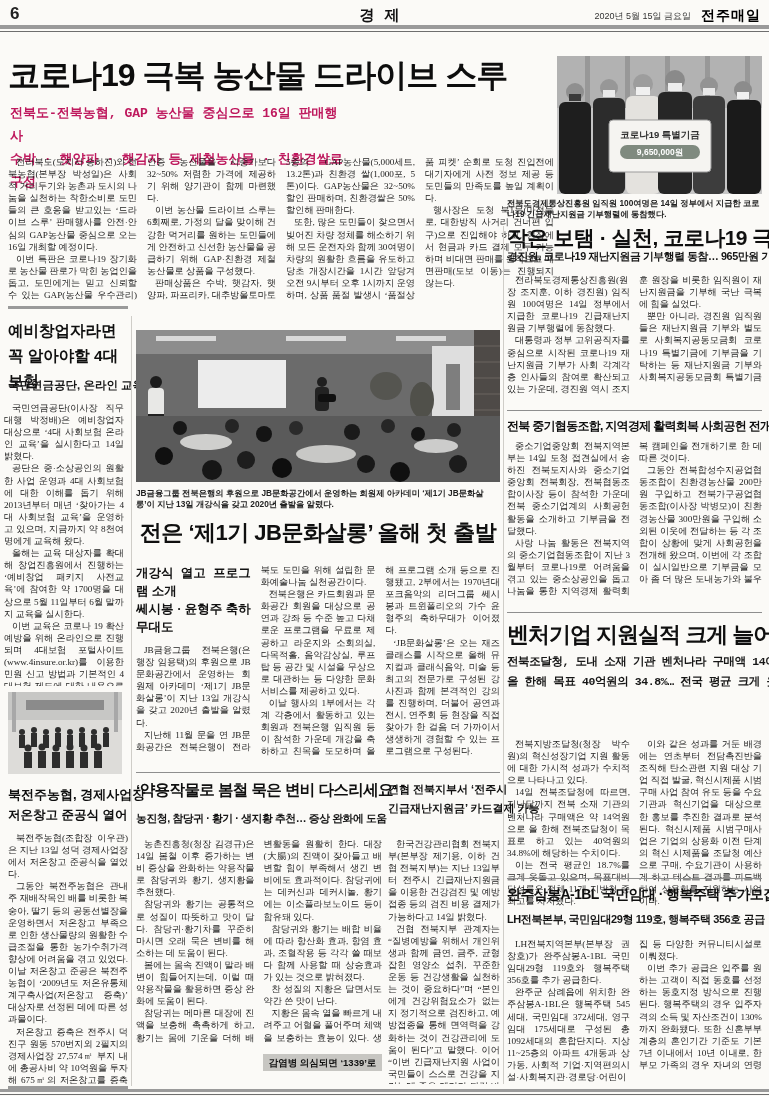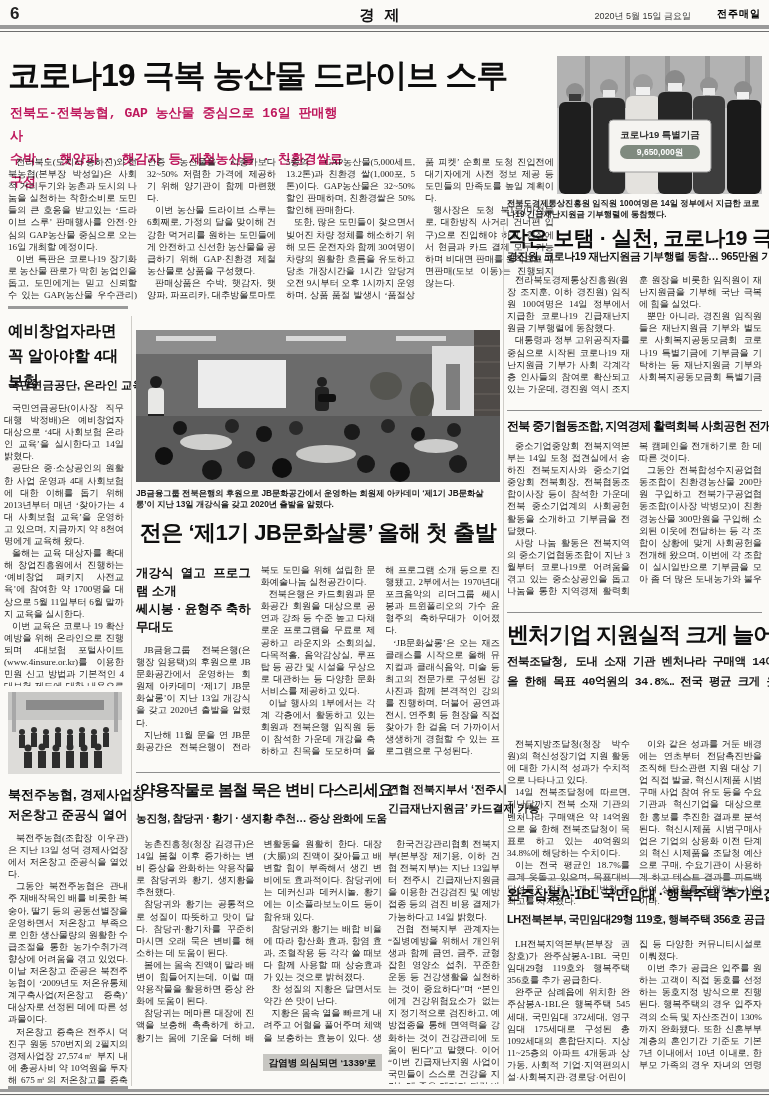--- a/index.html
+++ b/index.html
@@ -5,21 +5,21 @@
   html,body{margin:0;padding:0;}
   body{background:#e8e6e2;font-family:"Liberation Sans",sans-serif;}
   #page{position:relative;width:769px;height:1096px;background:#fbfaf7;margin:0 auto;overflow:hidden;color:#161616;}
   .abs{position:absolute;}
   .rule{background:#9a9a9a;}
   .vrule{background:#cfcdc8;width:1px;}
   
   .pagenum{font-size:17px;font-weight:bold;color:#222;}
   .section{font-size:15px;font-weight:bold;letter-spacing:10px;color:#111;}
   .mdate{font-size:9px;color:#333;}
-  .paper{font-size:10px;font-weight:900;color:#000;letter-spacing:1px;}
+  .paper{font-size:14px;font-weight:900;color:#000;letter-spacing:1px;}
   
   .h-lead{font-size:32px;font-weight:900;letter-spacing:-1px;color:#0d0d0d;white-space:nowrap;}
   .h-sub{font-family:Liberation Mono, monospace;font-size:13px;font-weight:bold;line-height:23px;color:#be185d;}
   .h-mid{font-weight:900;color:#0f0f0f;}
   .subhead{font-weight:bold;color:#161616;}
   
   .bodytxt{font-family:"Liberation Serif",serif;font-size:9.2px;line-height:12.1px;text-align:justify;color:#1c1c1c;overflow:hidden;}
   .bodytxt p{margin:0;text-indent:8px;}
   .cols2{column-count:2;column-gap:9px;}
   .cols3{column-count:3;column-gap:10px;}

